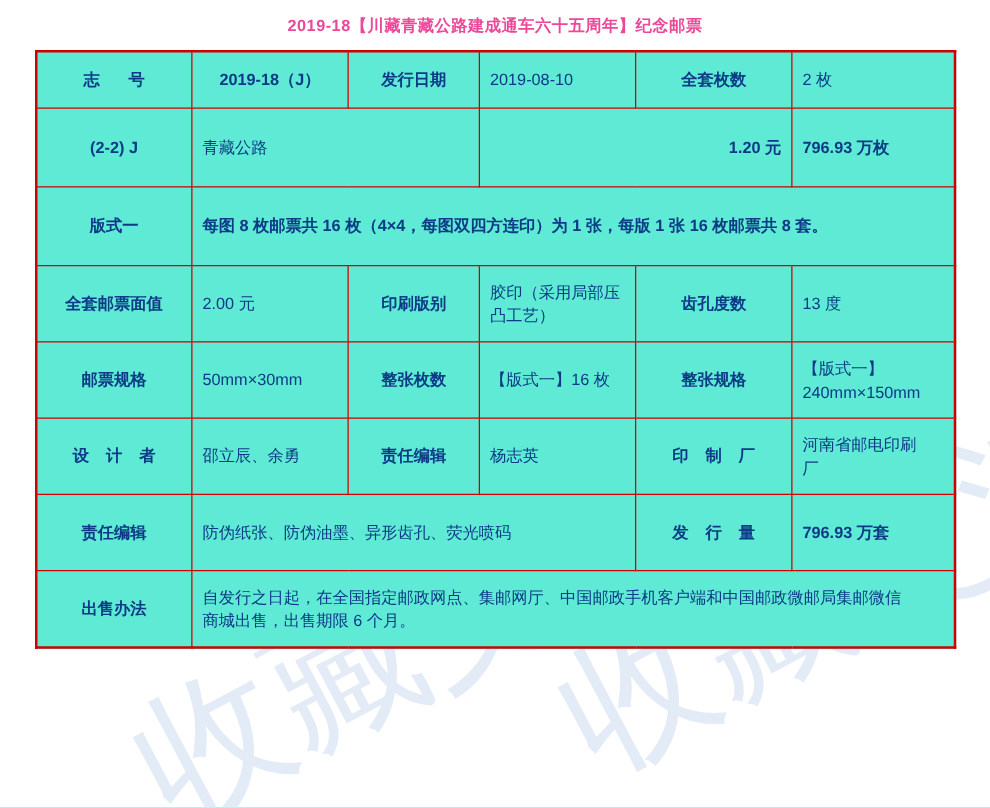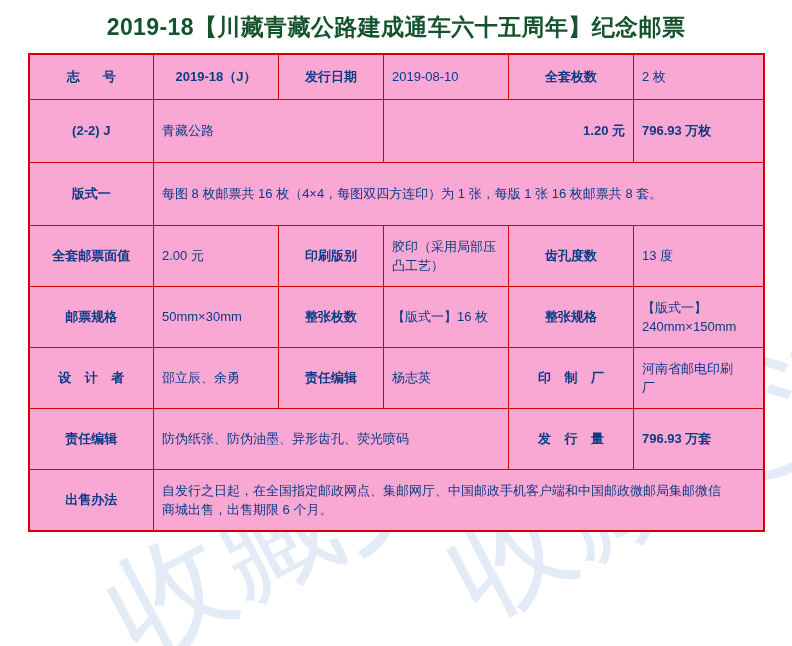--- a/index.html
+++ b/index.html
@@ -35,33 +35,33 @@
   }
   .wm1 { left: 90px; top: 430px; }
   .wm2 { left: 430px; top: 390px; }
   .page {
     position: relative;
     z-index: 2;
     padding: 0;
   }
   .doc-title {
     text-align: center;
-    font-size: 23px;
-    font-weight: bold;
-    color: #14532d;
+    font-size: 13px;
+    font-weight: bold;
+    color: #ec4899;
     padding: 12px 0 10px 0;
     letter-spacing: .4px;
     font-family: "Liberation Sans", "DejaVu Sans", sans-serif;
   }
   table.stamp-table {
     border-collapse: collapse;
     table-layout: fixed;
     width: 735px;
     margin: 0 auto;
-    background: #f9a8d4;
+    background: #5eead4;
     border: 2px solid #d00000;
   }
   table.stamp-table td {
     border: 1px solid #d00000;
     font-size: 13px;
     color: #0d3a86;
     padding: 7px 8px;
     vertical-align: middle;
     line-height: 1.5;
     font-family: "Liberation Sans", "DejaVu Sans", sans-serif;
@@ -105,21 +105,21 @@
   td.val-redctr {
     color: #c40000;
     text-align: center;
     font-weight: bold;
   }
   td.center {
     text-align: center;
   }
   td.bold-green {
     color: #1f7a1f;
-    font-weight: normal;
+    font-weight: bold;
     text-align: left;
   }
   .r1 td { height: 30px; }
   .tall td { height: 48px; }
   .taller td { height: 46px; }
   .two-line { line-height: 1.45; }
 </style>
 </head>
 <body>
 

